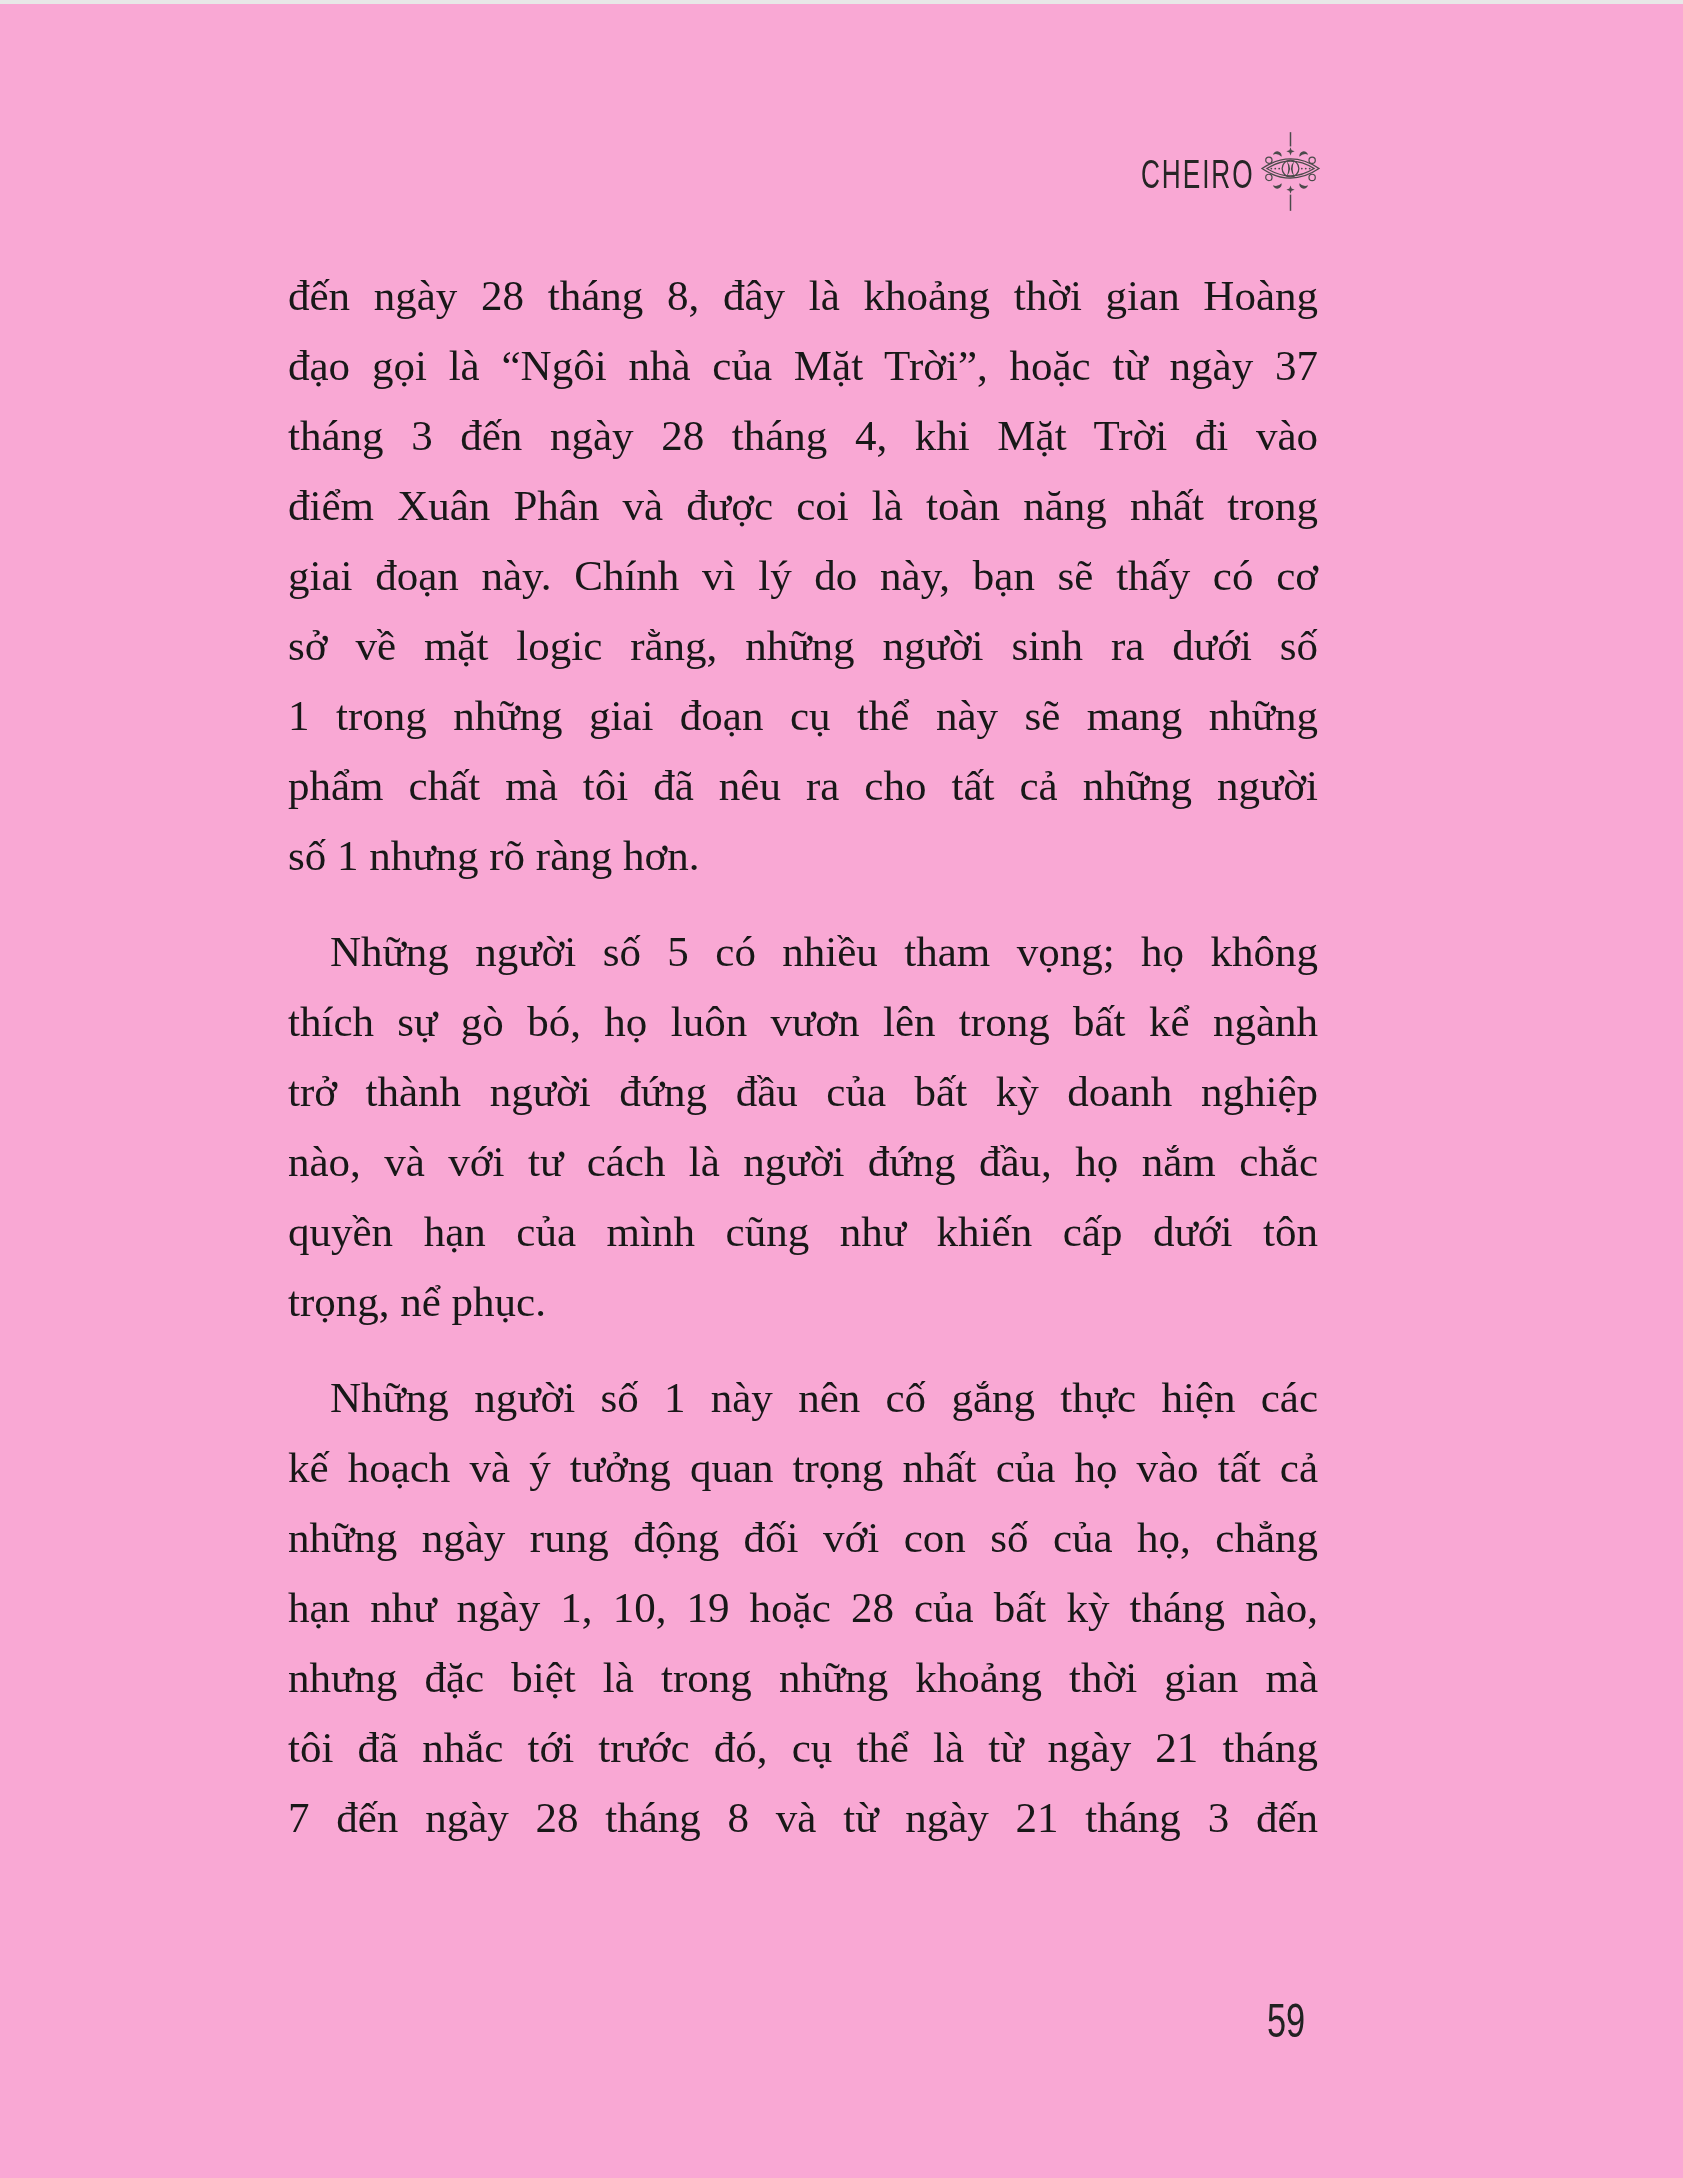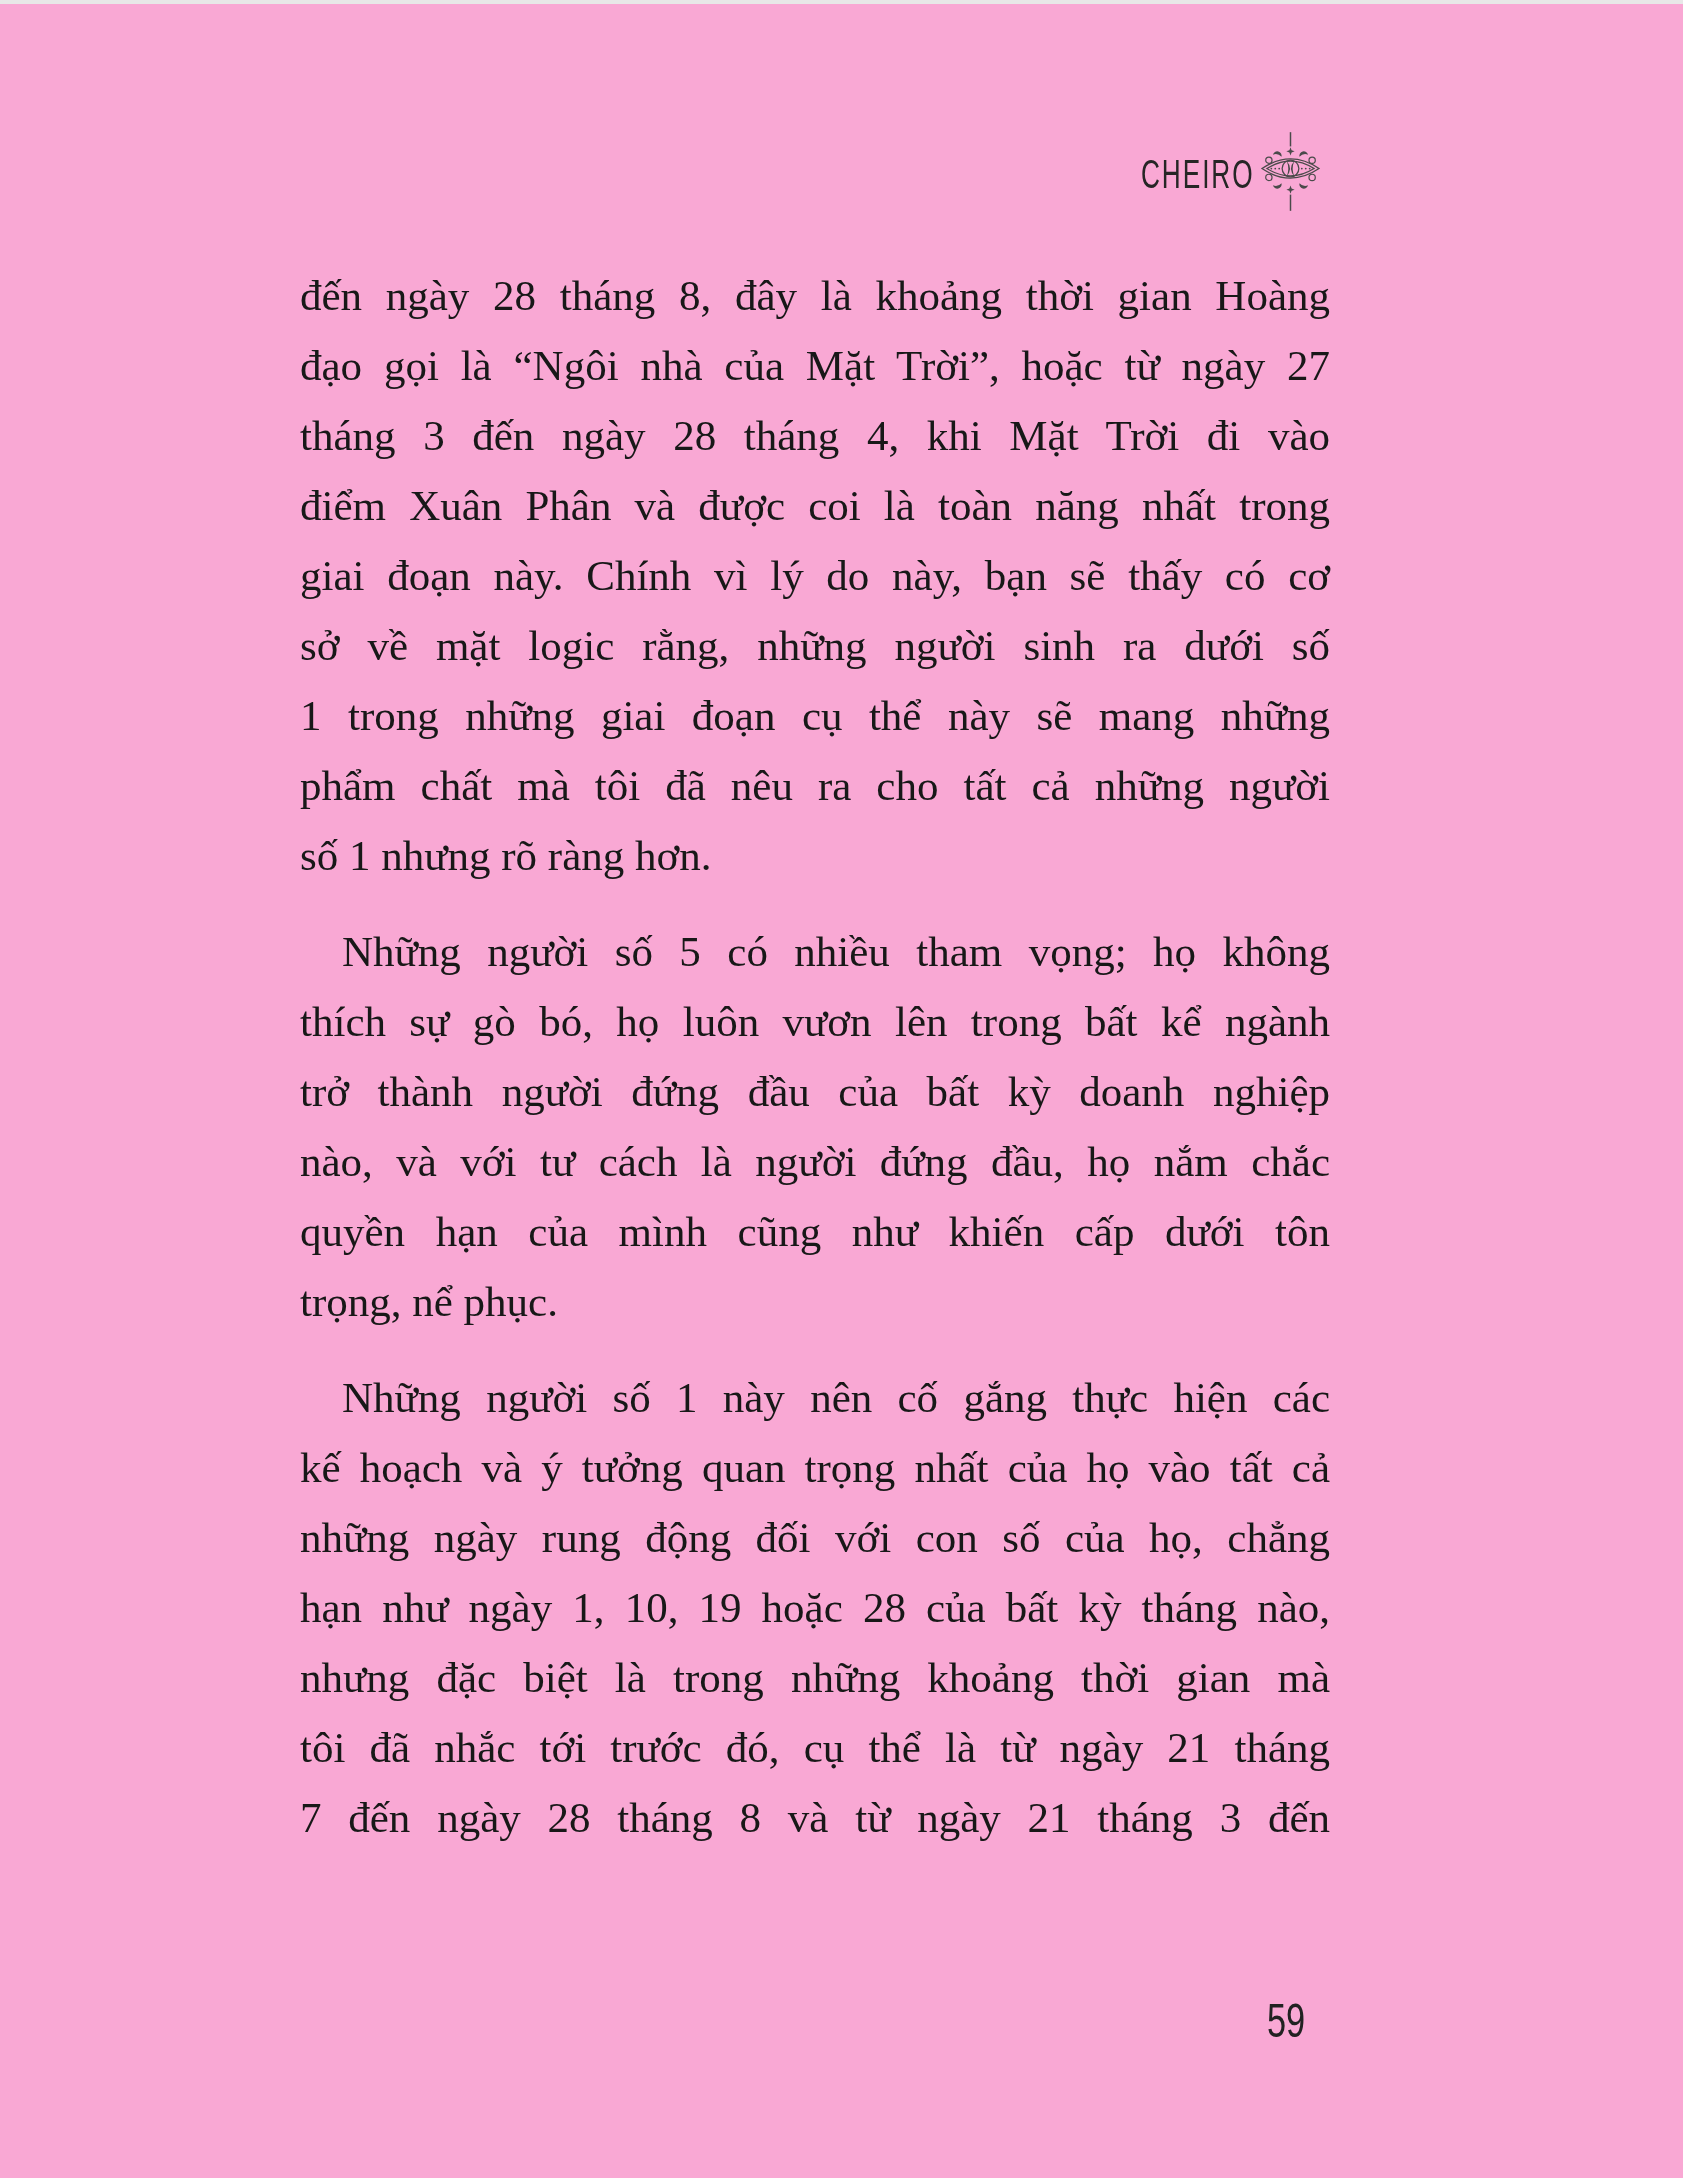--- a/index.html
+++ b/index.html
@@ -28,21 +28,21 @@
     white-space: nowrap;
   }
   .ornament {
     position: absolute;
     left: 1261px;
     top: 128px;
   }
   
   .body-text {
     position: absolute;
-    left: 300px;
+    left: 288px;
     top: 257px;
     width: 1030px;
     font-size: 43px;
     line-height: 70px;
     color: #181818;
   }
   .paragraph + .paragraph { margin-top: 26px; }
   .line {
     text-align: justify;
     text-align-last: justify;
@@ -105,21 +105,21 @@
 
     <use href="#cres" transform="translate(16.5,53) rotate(166)" fill="#4a4a4a" stroke="none"></use>
     <use href="#cres" transform="translate(43.5,53) rotate(194)" fill="#4a4a4a" stroke="none"></use>
     <use href="#star" transform="translate(30,58.5)" fill="#4a4a4a" stroke="none"></use>
     <line x1="30" y1="63.5" x2="30" y2="80" stroke-width="1.5"></line>
   </svg>
 
   <main class="body-text">
       <div class="paragraph">
         <div class="line">đến ngày 28 tháng 8, đây là khoảng thời gian Hoàng</div>
-        <div class="line">đạo gọi là “Ngôi nhà của Mặt Trời”, hoặc từ ngày 27</div>
+        <div class="line">đạo gọi là “Ngôi nhà của Mặt Trời”, hoặc từ ngày 37</div>
         <div class="line">tháng 3 đến ngày 28 tháng 4, khi Mặt Trời đi vào</div>
         <div class="line">điểm Xuân Phân và được coi là toàn năng nhất trong</div>
         <div class="line">giai đoạn này. Chính vì lý do này, bạn sẽ thấy có cơ</div>
         <div class="line">sở về mặt logic rằng, những người sinh ra dưới số</div>
         <div class="line">1 trong những giai đoạn cụ thể này sẽ mang những</div>
         <div class="line">phẩm chất mà tôi đã nêu ra cho tất cả những người</div>
         <div class="line last">số 1 nhưng rõ ràng hơn.</div>
       </div>
       <div class="paragraph">
         <div class="line indent">Những người số 5 có nhiều tham vọng; họ không</div>

